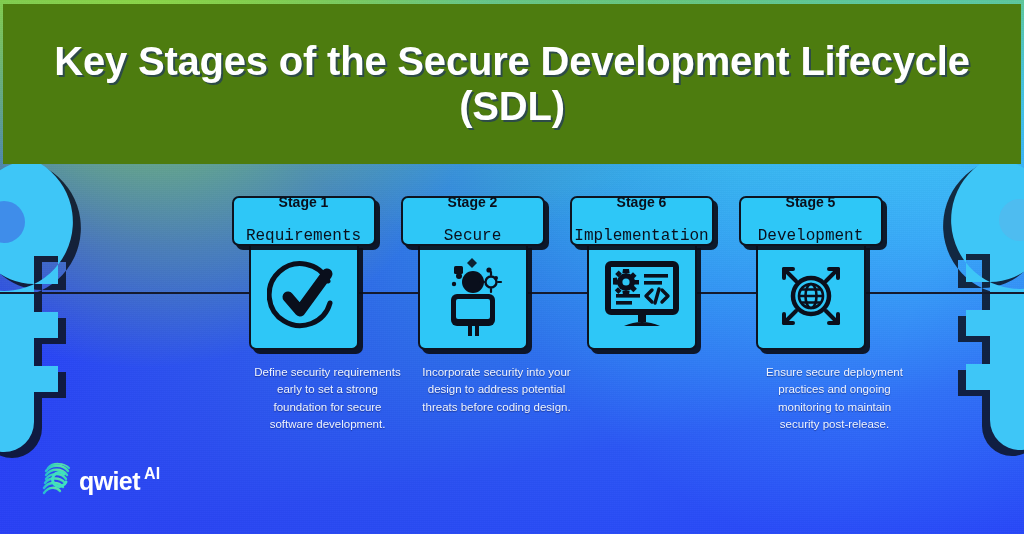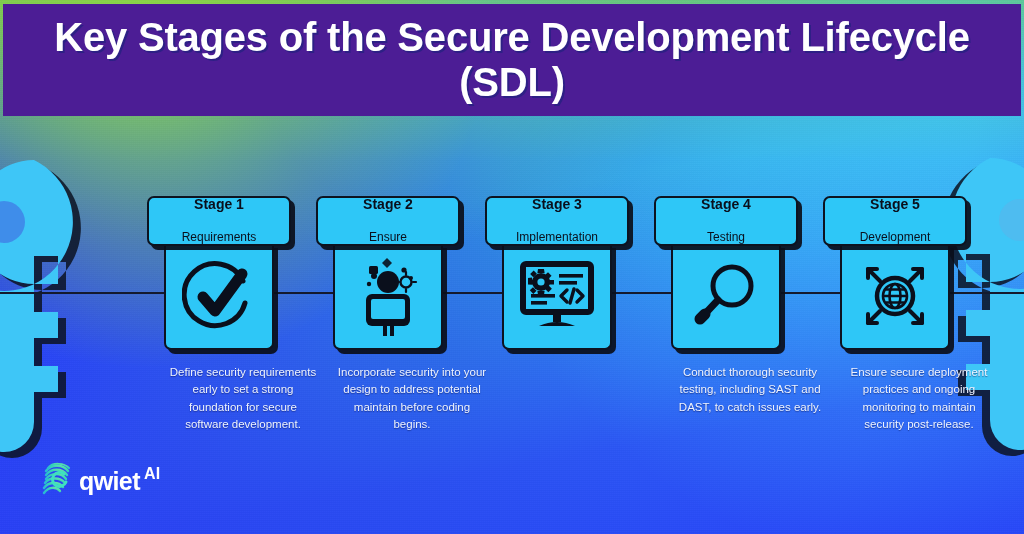--- a/index.html
+++ b/index.html
@@ -38,22 +38,22 @@
   }
   .bg-noise{
     position:absolute;inset:0;opacity:.16;
     background-image:
       repeating-linear-gradient(0deg, rgba(255,255,255,.07) 0 1px, rgba(0,0,0,.05) 1px 2px),
       repeating-linear-gradient(90deg, rgba(255,255,255,.05) 0 1px, rgba(0,0,0,.04) 1px 2px);
   }
 
   
   .title-band{
-    position:absolute;left:3px;top:4px;width:1018px;height:112px;
-    background:#4c1d95;
+    position:absolute;left:3px;top:4px;width:1018px;height:160px;
+    background:#4d7c0f;
     display:flex;align-items:center;justify-content:center;
     z-index:9;
   }
   .title-text{
     color:#fff;font-size:40px;font-weight:bold;line-height:1.12;
     text-align:center;letter-spacing:-0.2px;
     text-shadow:2px 2px 0 rgba(20,35,120,.55);
     padding:0 28px;
     font-family:"Liberation Sans","DejaVu Sans",sans-serif;
   }
@@ -81,21 +81,21 @@
     position:relative;z-index:3;
     width:144px;height:50px;
     background:#2ec7f7;
     border:2px solid #0d1320;
     border-radius:7px;
     box-shadow:4px 4px 0 rgba(10,14,26,.92);
     display:flex;flex-direction:column;align-items:center;justify-content:center;
     box-sizing:border-box;
   }
   .stage-num{font-size:14px;font-weight:bold;color:#0a0f1c;line-height:1.1;}
-  .stage-name{font-size:12px;font-weight:normal;color:#0a0f1c;line-height:1.35;margin-top:16px;}
+  .stage-name{font-size:16px;font-weight:normal;color:#0a0f1c;line-height:1.35;margin-top:16px;font-family:Liberation Mono, monospace;}
 
   .stage-body{
     position:relative;z-index:2;margin-top:-2px;
     width:110px;height:106px;
     background:#2ec7f7;
     border:2px solid #0d1320;
     border-top:none;
     border-radius:0 0 7px 7px;
     box-shadow:4px 4px 0 rgba(10,14,26,.92);
     display:flex;align-items:center;justify-content:center;
@@ -174,21 +174,21 @@
             <path d="M21 38 L33 52 L60 15" fill="none" stroke="#0a0f1c" stroke-width="11" stroke-linecap="round" stroke-linejoin="round"></path>
           </svg>
         </span>
       </div>
       <div class="stage-desc">Define security requirements early to set a strong foundation for secure software development.</div>
     </div>
 
     <div class="stage">
       <div class="stage-head">
         <div class="stage-num">Stage 2</div>
-        <div class="stage-name">Ensure</div>
+        <div class="stage-name">Secure</div>
       </div>
       <div class="stage-body">
         <span>
           <svg width="78" height="80" viewBox="0 0 78 80">
             <g fill="#0a0f1c">
               <circle cx="39" cy="26" r="11"></circle>
               <path d="M23 38 h32 a6 6 0 0 1 6 6 v20 a6 6 0 0 1 -6 6 h-32 a6 6 0 0 1 -6 -6 v-20 a6 6 0 0 1 6 -6 z"></path>
               <rect x="34" y="60" width="4" height="20"></rect>
               <rect x="41" y="60" width="4" height="20"></rect>
               <circle cx="25" cy="20" r="3"></circle>
@@ -197,26 +197,26 @@
               <circle cx="62" cy="22" r="2"></circle>
               <rect x="20" y="10" width="9" height="8" rx="1.6"></rect>
               <path d="M33 7 l5 -5 l5 5 l-5 5 z" opacity="0.9"></path>
               <circle cx="57" cy="26" r="5.5" fill="none" stroke="#0a0f1c" stroke-width="2.4"></circle>
               <path d="M57 19 v-3 M57 33 v3 M50 26 h-3 M64 26 h3" stroke="#0a0f1c" stroke-width="2.2" stroke-linecap="round"></path>
             </g>
             <rect x="22" y="43" width="34" height="20" rx="2" fill="#2ec7f7"></rect>
           </svg>
         </span>
       </div>
-      <div class="stage-desc">Incorporate security into your design to address potential maintain before coding begins.</div>
+      <div class="stage-desc">Incorporate security into your design to address potential threats before coding design.</div>
     </div>
 
     <div class="stage">
       <div class="stage-head">
-        <div class="stage-num">Stage 3</div>
+        <div class="stage-num">Stage 6</div>
         <div class="stage-name">Implementation</div>
       </div>
       <div class="stage-body">
         <span>
           <svg width="80" height="72" viewBox="0 0 80 72">
             <rect x="6" y="4" width="68" height="48" rx="3" fill="none" stroke="#0a0f1c" stroke-width="6"></rect>
             <rect x="36" y="52" width="8" height="10" fill="#0a0f1c"></rect>
             <path d="M22 66 q18 -8 36 0 z" fill="#0a0f1c"></path>
             <g fill="#0a0f1c">
               <rect x="42" y="14" width="24" height="3.6"></rect>
@@ -240,36 +240,20 @@
               <rect x="29" y="27" width="5" height="4.5" transform="rotate(-45 31 29)"></rect>
               <rect x="29" y="13" width="5" height="4.5" transform="rotate(45 31 15)"></rect>
               <rect x="14" y="28" width="5" height="4.5" transform="rotate(45 16 30)"></rect>
             </g>
             <circle cx="24" cy="22" r="3.6" fill="#2ec7f7"></circle>
           </svg>
         </span>
       </div>
     </div>
 
-    <div class="stage">
-      <div class="stage-head">
-        <div class="stage-num">Stage 4</div>
-        <div class="stage-name">Testing</div>
-      </div>
-      <div class="stage-body">
-        <span>
-          <svg width="74" height="74" viewBox="0 0 74 74">
-            <circle cx="43" cy="27" r="19" fill="none" stroke="#0a0f1c" stroke-width="5"></circle>
-            <path d="M29 41 L13 58" stroke="#0a0f1c" stroke-width="7" stroke-linecap="round"></path>
-            <path d="M16 55 L11 60" stroke="#0a0f1c" stroke-width="11" stroke-linecap="round"></path>
-          </svg>
-        </span>
-      </div>
-      <div class="stage-desc">Conduct thorough security testing, including SAST and DAST, to catch issues early.</div>
-    </div>
 
     <div class="stage">
       <div class="stage-head">
         <div class="stage-num">Stage 5</div>
         <div class="stage-name">Development</div>
       </div>
       <div class="stage-body">
         <span>
           <svg width="80" height="80" viewBox="0 0 80 80">
             <circle cx="40" cy="40" r="18" fill="none" stroke="#0a0f1c" stroke-width="4.5"></circle>

